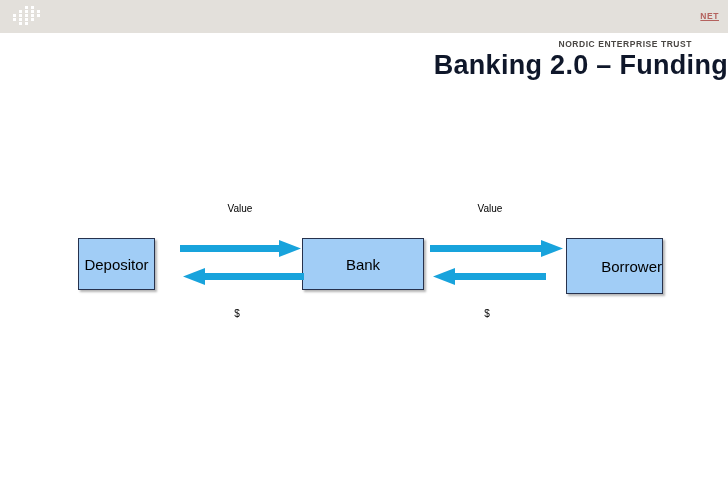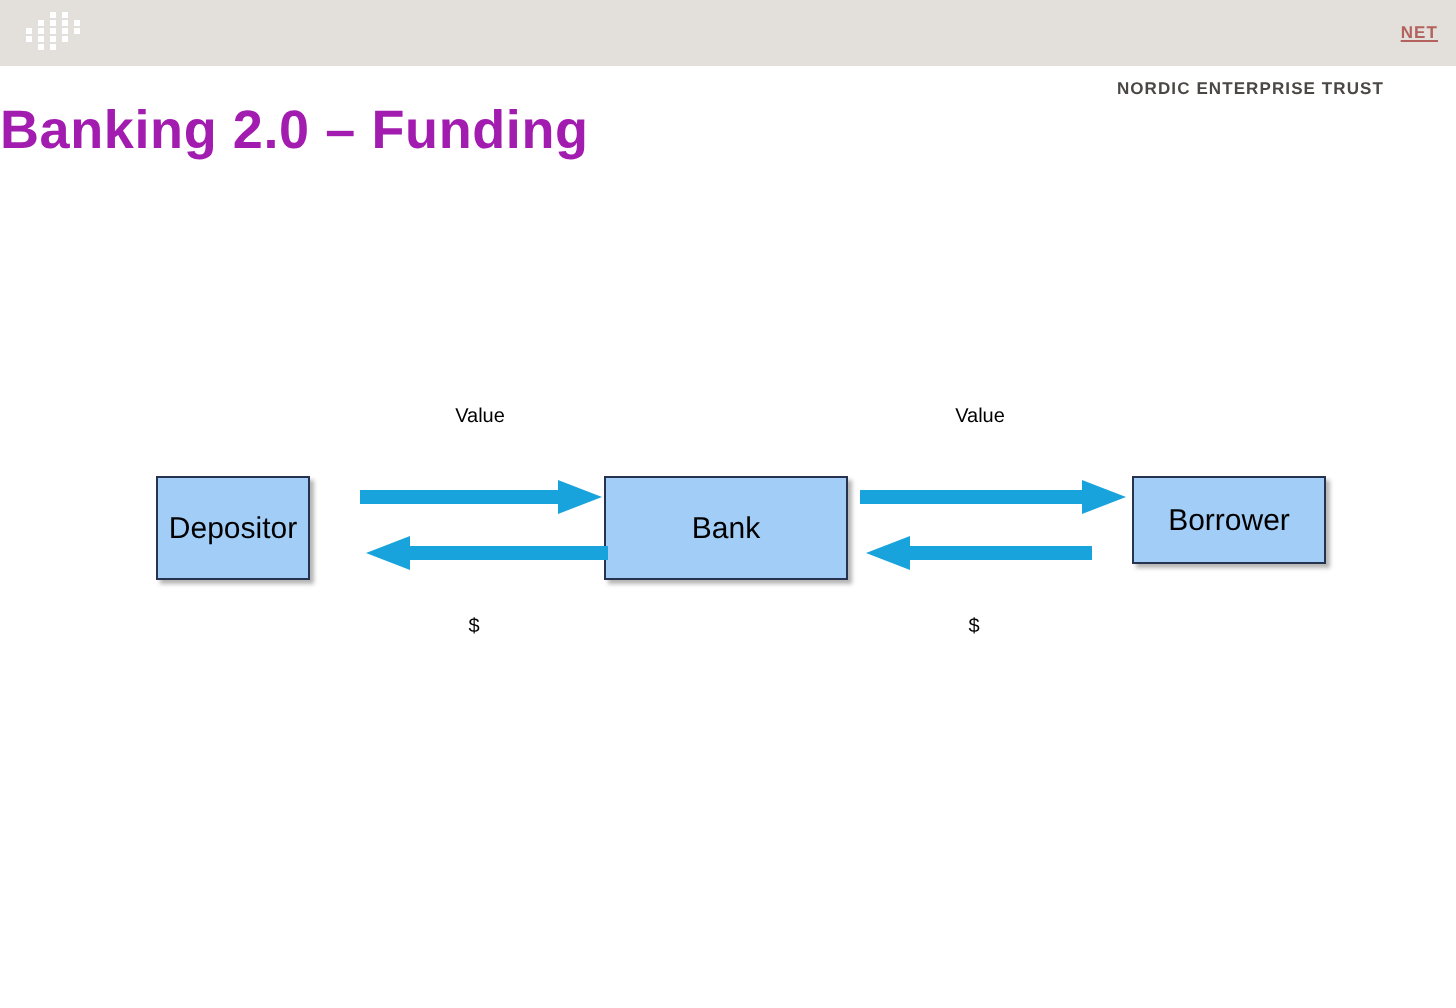--- a/index.html
+++ b/index.html
@@ -59,24 +59,24 @@
     white-space: nowrap;
     text-decoration: underline;
   }
 
   
   .slide-title {
     position: absolute;
     left: 0;
     top: 50px;
     width: 728px;
-    text-align: left;
+    text-align: right;
     font-size: 27px;
     font-weight: bold;
-    color: #a21caf;
+    color: #0f172a;
     letter-spacing: 0.3px;
   }
 
   
   .diagram {
     position: absolute;
     left: 0;
     top: 0;
     width: 728px;
     height: 504px;
@@ -103,21 +103,22 @@
   .node-bank {
     left: 302px;
     top: 238px;
     width: 122px;
     height: 52px;
   }
   .node-borrower {
     left: 566px;
     top: 238px;
     width: 97px;
-    height: 44px;
+    height: 56px;
+    justify-content: flex-end;
   }
 
   .flow-label {
     position: absolute;
     font-size: 10px;
     color: #000000;
     text-align: center;
     white-space: nowrap;
   }
   .label-value-left  { left: 198px; top: 203px; width: 84px; }

